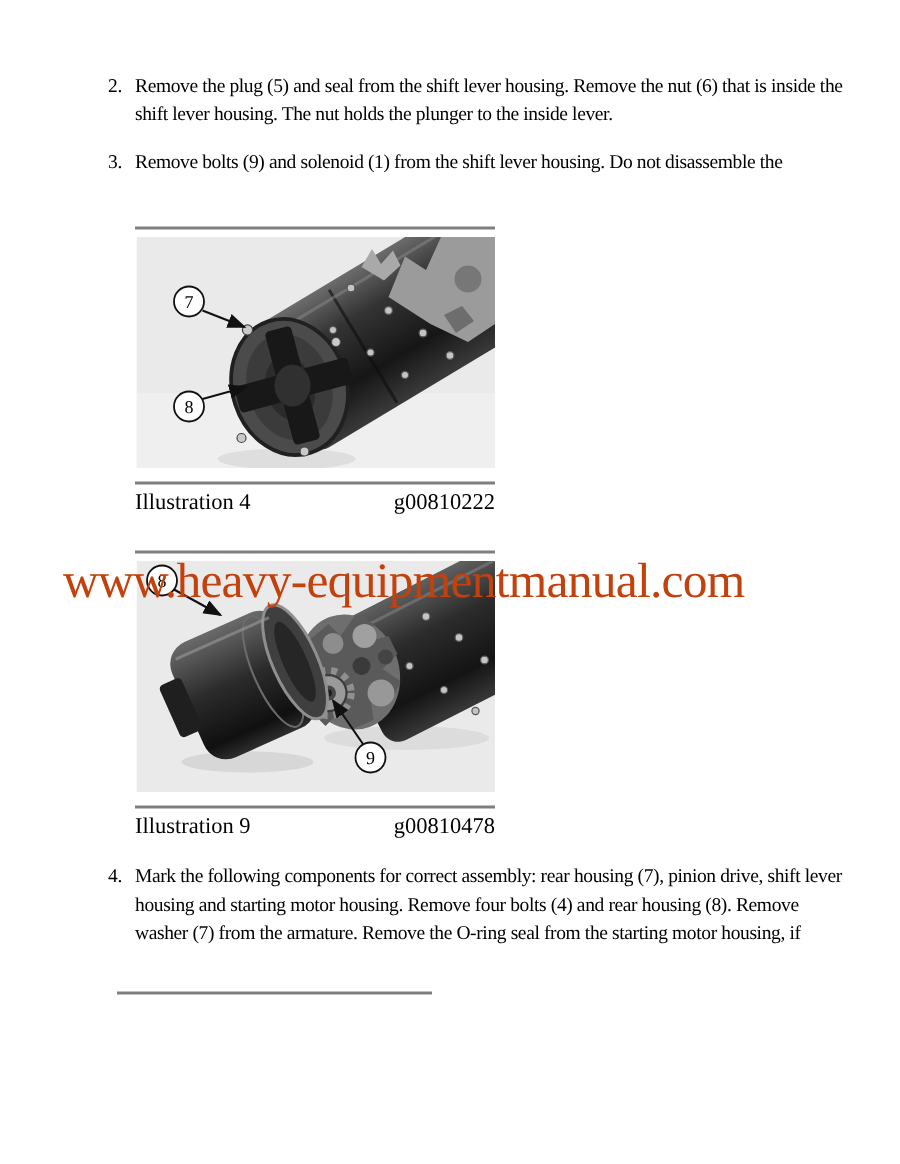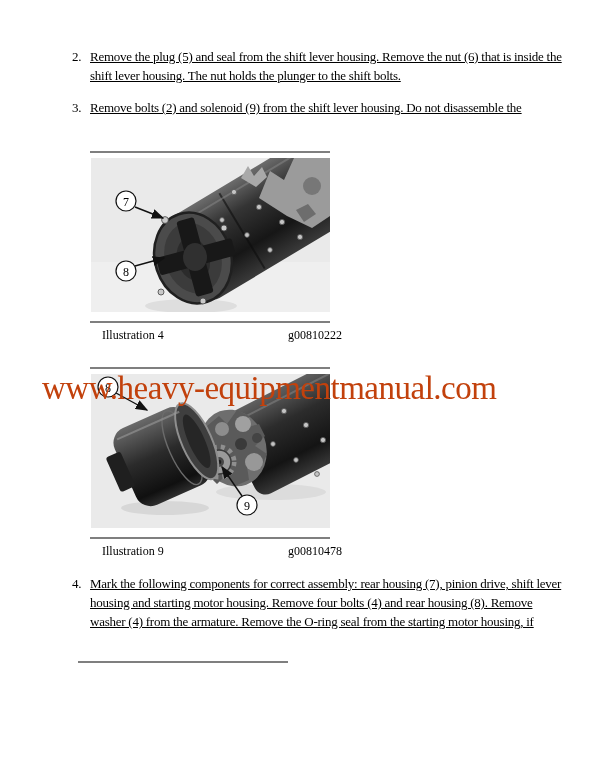--- a/index.html
+++ b/index.html
@@ -4,55 +4,55 @@
 <style>
   html,body{margin:0;padding:0;background:#fff;}
   .page{position:relative;width:600px;height:776px;background:#ffffff;overflow:hidden;
         font-family:"Liberation Serif", serif;color:#000;}
   
   .steps{position:absolute;left:72px;width:478px;}
   .steps-top{top:47px;}
   .steps-bottom{top:574px;}
   .step{display:flex;margin-bottom:13px;font-size:13px;line-height:19px;letter-spacing:-0.25px;}
   .step .num{width:18px;flex:none;}
-  .step .lines span{display:block;white-space:nowrap;text-decoration:underline;}
+  .step .lines span{display:block;white-space:nowrap;}
   
   .illus{position:absolute;left:90px;width:240px;}
   .ill4{top:151px;}
   .ill5{top:367px;}
   .rule{position:absolute;left:0;width:240px;height:2px;background:#7f7f7f;}
   .rule.r1{top:0;}
   .rule.r2{top:170px;}
   .photo{position:absolute;left:1px;top:7px;width:239px;height:154px;display:block;}
-  .caption{position:absolute;left:12px;top:177px;width:240px;display:flex;justify-content:space-between;
-           font-size:12px;line-height:14px;}
+  .caption{position:absolute;left:0;top:177px;width:240px;display:flex;justify-content:space-between;
+           font-size:15px;line-height:14px;}
   .bottom-rule{position:absolute;left:78px;top:661px;width:210px;height:2px;background:#7f7f7f;}
   
   .watermark{position:absolute;left:42px;top:369px;width:540px;z-index:10;
              font-family:Liberation Serif, serif;font-size:33px;line-height:38px;
              color:#c2410c;white-space:nowrap;letter-spacing:-0.5px;}
   .callout-num{font-family:"Liberation Serif", serif;font-size:12px;}
 </style>
 </head>
 <body>
 
 <div class="page">
 
   <div class="steps steps-top">
     <div class="step">
       <span class="num">2.</span>
       <span class="lines">
         <span>Remove the plug (5) and seal from the shift lever housing. Remove the nut (6) that is inside the</span>
-        <span>shift lever housing. The nut holds the plunger to the shift bolts.</span>
+        <span>shift lever housing. The nut holds the plunger to the inside lever.</span>
       </span>
     </div>
     <div class="step">
       <span class="num">3.</span>
       <span class="lines">
-        <span>Remove bolts (2) and solenoid (9) from the shift lever housing. Do not disassemble the</span>
+        <span>Remove bolts (9) and solenoid (1) from the shift lever housing. Do not disassemble the</span>
       </span>
     </div>
   </div>
 
   <div class="illus ill4">
     <div class="rule r1"></div>
     <svg class="photo" viewBox="0 0 239 154" xmlns="http://www.w3.org/2000/svg">
       <defs>
         <linearGradient id="g4body" x1="0" y1="0" x2="0" y2="1">
           <stop offset="0" stop-color="#6c6c6c"></stop>
@@ -201,21 +201,21 @@
       <span>g00810478</span>
     </div>
   </div>
 
   <div class="steps steps-bottom">
     <div class="step">
       <span class="num">4.</span>
       <span class="lines">
         <span>Mark the following components for correct assembly: rear housing (7), pinion drive, shift lever</span>
         <span>housing and starting motor housing. Remove four bolts (4) and rear housing (8). Remove</span>
-        <span>washer (4) from the armature. Remove the O-ring seal from the starting motor housing, if</span>
+        <span>washer (7) from the armature. Remove the O-ring seal from the starting motor housing, if</span>
       </span>
     </div>
   </div>
 
   <div class="bottom-rule"></div>
 
   <div class="watermark">www.heavy-equipmentmanual.com</div>
 
 </div>
 

